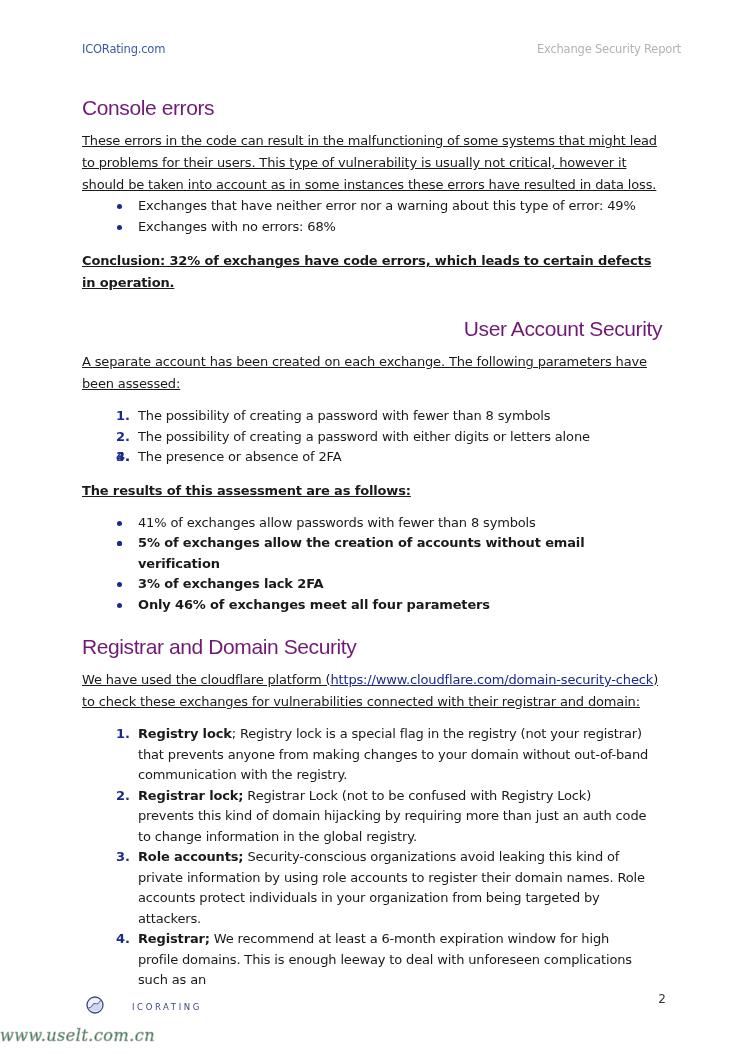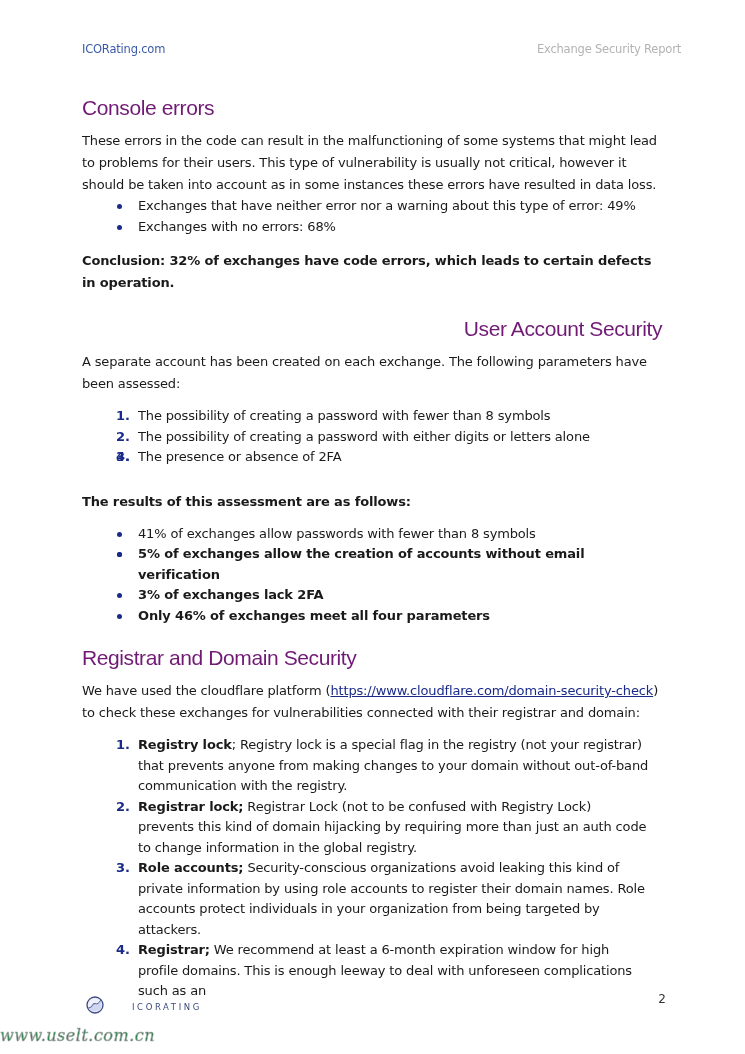--- a/index.html
+++ b/index.html
@@ -14,21 +14,21 @@
     .header-right {
       position: absolute; right: 64px; top: 42px;
       font-size: 11.5px; color: #b3b3b3; letter-spacing: -0.2px;
     }
     .content { position: absolute; left: 82px; top: 92px; width: 580px; }
     h2 {
       margin: 0; font-family: "Liberation Sans", sans-serif; font-weight: normal;
       font-size: 21px; color: #701a75; letter-spacing: -0.4px;
     }
     p {
-      margin: 0; font-size: 13px; line-height: 21.5px; letter-spacing: -0.15px;
+      margin: 0; font-size: 13px; line-height: 21.5px; letter-spacing: -0.15px; text-decoration: underline;
     }
     .bold { font-weight: bold; }
     ul, ol { margin: 12px; padding: 0; list-style: none; }
     li {
       position: relative; padding-left: 44px;
       font-size: 13px; line-height: 20.5px; letter-spacing: -0.15px;
     }
     ul li .bullet {
       position: absolute; left: 23px; top: 8px; width: 5px; height: 5px;
       border-radius: 50%; background: #1a2a8a;
@@ -70,21 +70,21 @@
   <p class="bold" style="margin-top:13px;">Conclusion: 32% of exchanges have code errors, which leads to certain defects in operation.</p>
 
   <h2 style="margin-top:24px;text-align:right;">User Account Security</h2>
   <p style="margin-top:10px;">A separate account has been created on each exchange. The following parameters  have been assessed:</p>
   <ol>
     <li><span class="num">1.</span><span>The possibility of creating a password with fewer than 8 symbols</span></li>
     <li><span class="num">2.</span><span>The possibility of creating a password with either digits or letters alone</span></li>
     <li><span class="num">3.</span></li>
     <li><span class="num">4.</span><span>The presence or absence of 2FA</span></li>
   </ol>
-  <p class="bold" style="margin-top:24px; line-height:20px;">The results of this assessment are as follows:</p>
+  <p class="bold" style="margin-top:13px; line-height:20px;">The results of this assessment are as follows:</p>
   <ul>
     <li><span class="bullet"></span><span>41% of exchanges allow passwords with fewer than 8 symbols</span></li>
     <li><span class="bullet"></span></li>
     <li class="bold"><span class="bullet"></span><span>5% of exchanges allow the creation of accounts without email verification</span></li>
     <li class="bold"><span class="bullet"></span><span>3% of exchanges lack 2FA</span></li>
     <li class="bold"><span class="bullet"></span><span>Only 46% of exchanges meet all four parameters</span></li>
   </ul>
 
   <h2 style="margin-top:20px;">Registrar and Domain Security</h2>
   <p style="margin-top:10px;"><span>We have used the cloudflare platform (</span><a href="#">https://www.cloudflare.com/domain-security-check</a><span>) to check these exchanges for vulnerabilities connected with their registrar and domain:</span></p>

